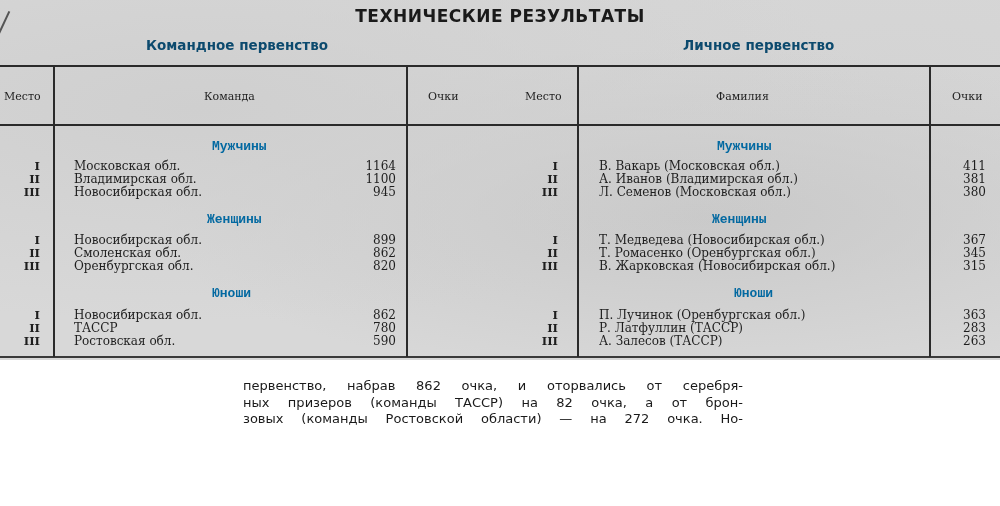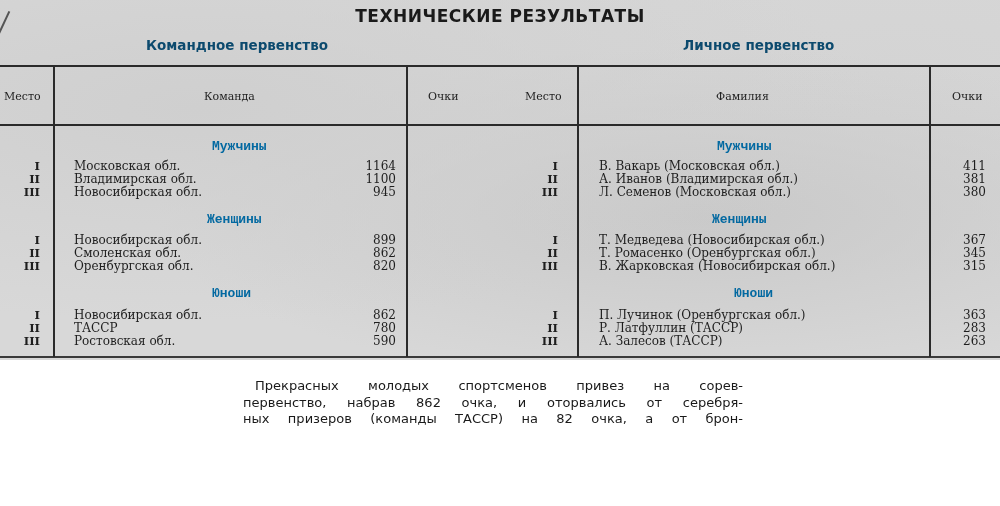--- a/index.html
+++ b/index.html
@@ -189,16 +189,16 @@
     <div class="cell pts" style="left:926px; top:322px">283</div>
   </div>
   <div>
     <div class="cell rn" style="left:518px; top:335px">III</div>
     <div class="cell" style="left:599px; top:335px">А. Залесов (ТАССР)</div>
     <div class="cell pts" style="left:926px; top:335px">263</div>
   </div>
 </div>
 
 <div class="para">
-  <span class="line indent">Прекрасных молодых спортсменов привез на сорев-</span>
   <span class="line">первенство, набрав 862 очка, и оторвались от серебря-</span>
   <span class="line">ных призеров (команды ТАССР) на 82 очка, а от брон-</span>
+  <span class="line">зовых (команды Ростовской области) — на 272 очка. Но-</span>
 </div>
 
 </body></html>

